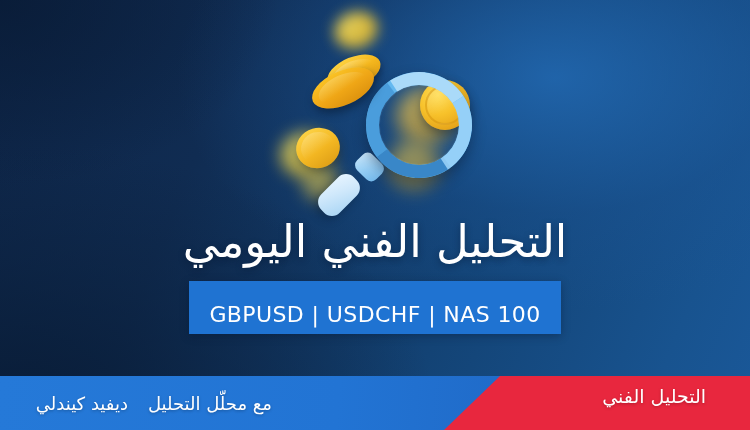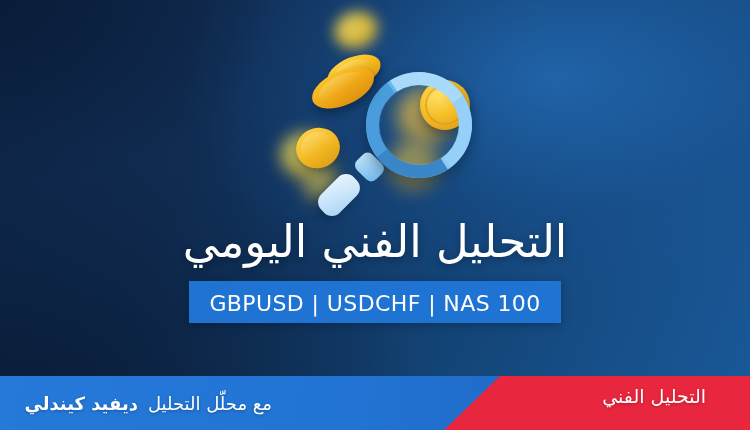--- a/index.html
+++ b/index.html
@@ -156,21 +156,21 @@
     color:#ffffff;
     font-size:45px;
     line-height:1.08;
     font-weight:400;
     letter-spacing:.5px;
     text-shadow:0 2px 7px rgba(5,20,42,.42);
   }
   .ticker-badge{
     display:inline-block;
     margin-top:14px;
-    padding:10px 20px 7px;
+    padding:21px 20px 7px;
     background:#1f73d2;
     color:#ffffff;
     font-size:22px;
     font-weight:400;
     letter-spacing:.4px;
     direction:ltr;
     white-space:nowrap;
     box-shadow:0 2px 8px rgba(5,20,42,.35);
   }
 
@@ -188,21 +188,21 @@
     background:#e8273e;
     clip-path:polygon(70px 0, 100% 0, 100% 100%, 14px 100%);
   }
   .footer-left-text{
     position:absolute;right:478px;top:0;height:54px;
     display:flex;align-items:center;
     color:#ffffff;font-size:18px;white-space:nowrap;
     text-shadow:0 1px 3px rgba(6,22,44,.3);
   }
   .footer-presenter{font-weight:400;}
-  .footer-name{font-weight:700;margin-right:10px;}
+  .footer-name{font-weight:400;margin-right:20px;}
   .footer-right-text{
     position:absolute;right:44px;top:0;height:40px;
     display:flex;align-items:center;
     color:#ffffff;font-size:19px;white-space:nowrap;
     text-shadow:0 1px 3px rgba(80,8,18,.35);
   }
 </style>
 </head>
 <body>
 

